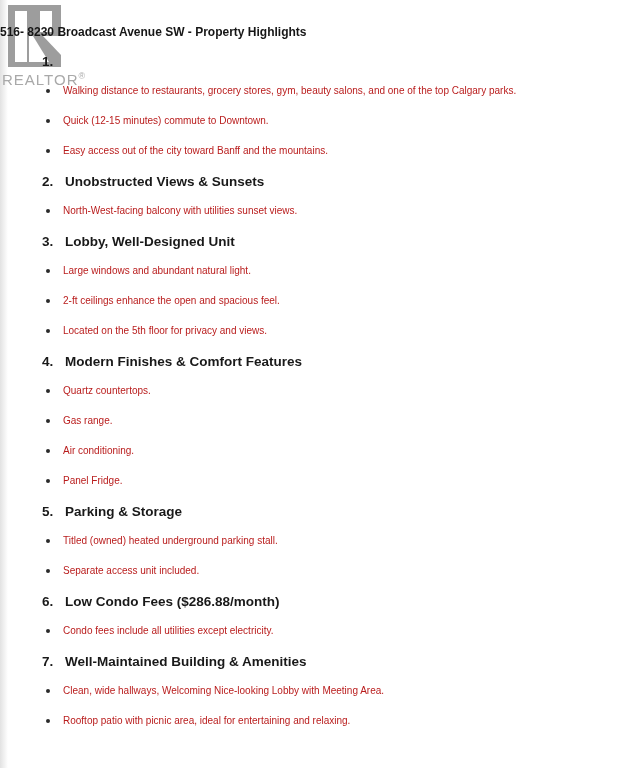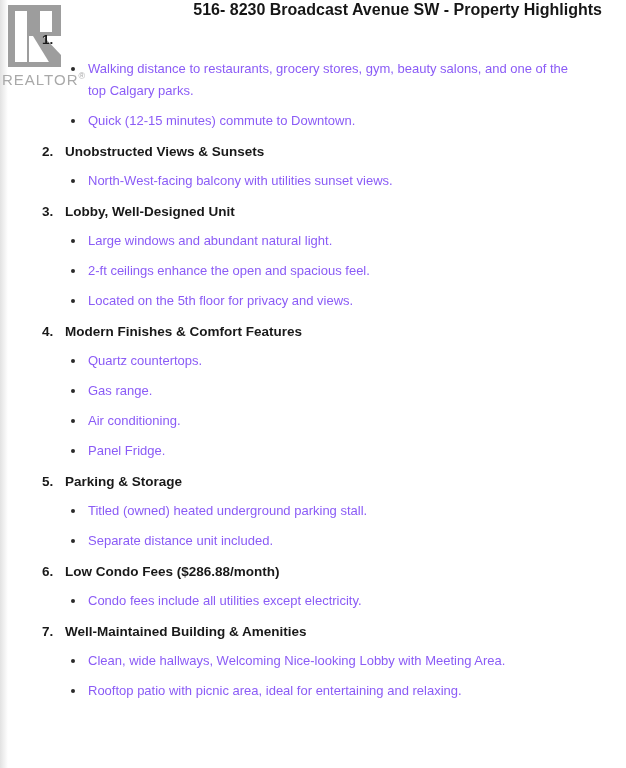--- a/index.html
+++ b/index.html
@@ -48,46 +48,47 @@
     font-size: 9px;
     vertical-align: super;
     letter-spacing: 0;
   }
   
   .doc {
     position: relative;
     z-index: 2;
   }
   .title {
+    margin-top: 22px;
     padding-right: 24px;
-    text-align: right;
-    font-size: 16px;
+    text-align: left;
+    font-size: 12px;
     font-weight: 700;
     line-height: 20px;
     color: #161616;
   }
   .heading-row {
     margin-top: 10px;
     padding-left: 42px;
     line-height: 20px;
     font-size: 13.5px;
     font-weight: 700;
     color: #191919;
     display: flex;
   }
   .heading-row .num {
     width: 23px;
     flex: 0 0 23px;
   }
   .bullet-row {
     margin-top: 8px;
-    padding-left: 69px;
+    padding-left: 44px;
     line-height: 22px;
-    font-size: 13px;
-    color: #8b5cf6;
+    font-size: 10px;
+    color: #b91c1c;
     display: flex;
   }
   .bullet-row .dot {
     flex: 0 0 19px;
     width: 19px;
     position: relative;
   }
   .bullet-row .dot::before {
     content: "";
     position: absolute;
@@ -131,20 +132,24 @@
           <div class="bullet-row">
             <span class="dot"></span>
             <span class="btext">Walking distance to restaurants, grocery stores, gym, beauty salons, and one of the top Calgary parks.</span>
           </div>
 
           <div class="bullet-row">
             <span class="dot"></span>
             <span class="btext">Quick (12-15 minutes) commute to Downtown.</span>
           </div>
 
+          <div class="bullet-row">
+            <span class="dot"></span>
+            <span class="btext">Easy access out of the city toward Banff and the mountains.</span>
+          </div>
 
         <div class="heading-row">
           <span class="num">2.</span>
           <span class="htext">Unobstructed Views &amp; Sunsets</span>
         </div>
 
           <div class="bullet-row">
             <span class="dot"></span>
             <span class="btext">North-West-facing balcony with utilities sunset views.</span>
           </div>
@@ -199,21 +204,21 @@
           <span class="htext">Parking &amp; Storage</span>
         </div>
 
           <div class="bullet-row">
             <span class="dot"></span>
             <span class="btext">Titled (owned) heated underground parking stall.</span>
           </div>
 
           <div class="bullet-row">
             <span class="dot"></span>
-            <span class="btext">Separate distance unit included.</span>
+            <span class="btext">Separate access unit included.</span>
           </div>
 
         <div class="heading-row">
           <span class="num">6.</span>
           <span class="htext">Low Condo Fees ($286.88/month)</span>
         </div>
 
           <div class="bullet-row">
             <span class="dot"></span>
             <span class="btext">Condo fees include all utilities except electricity.</span>

